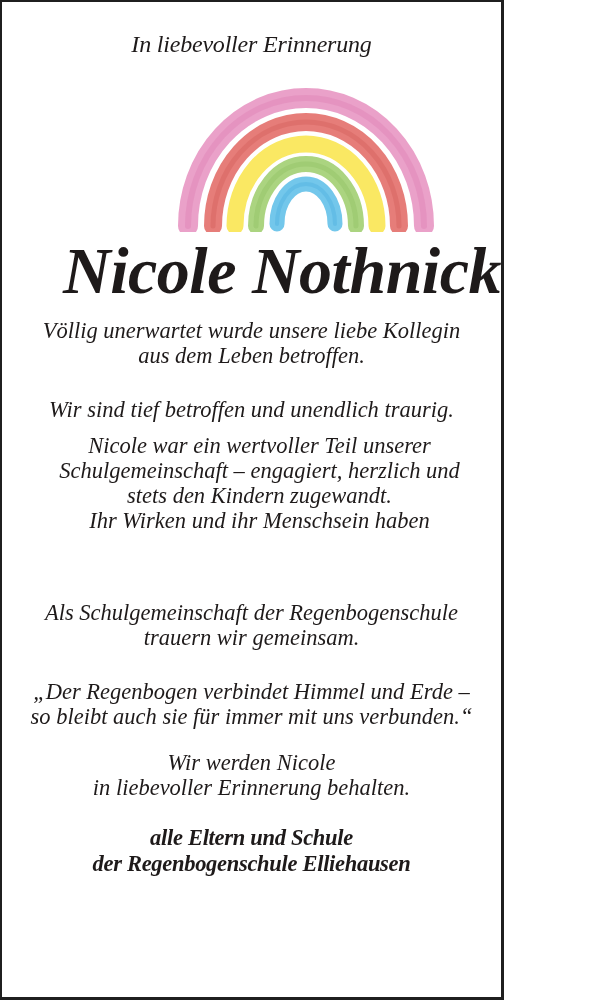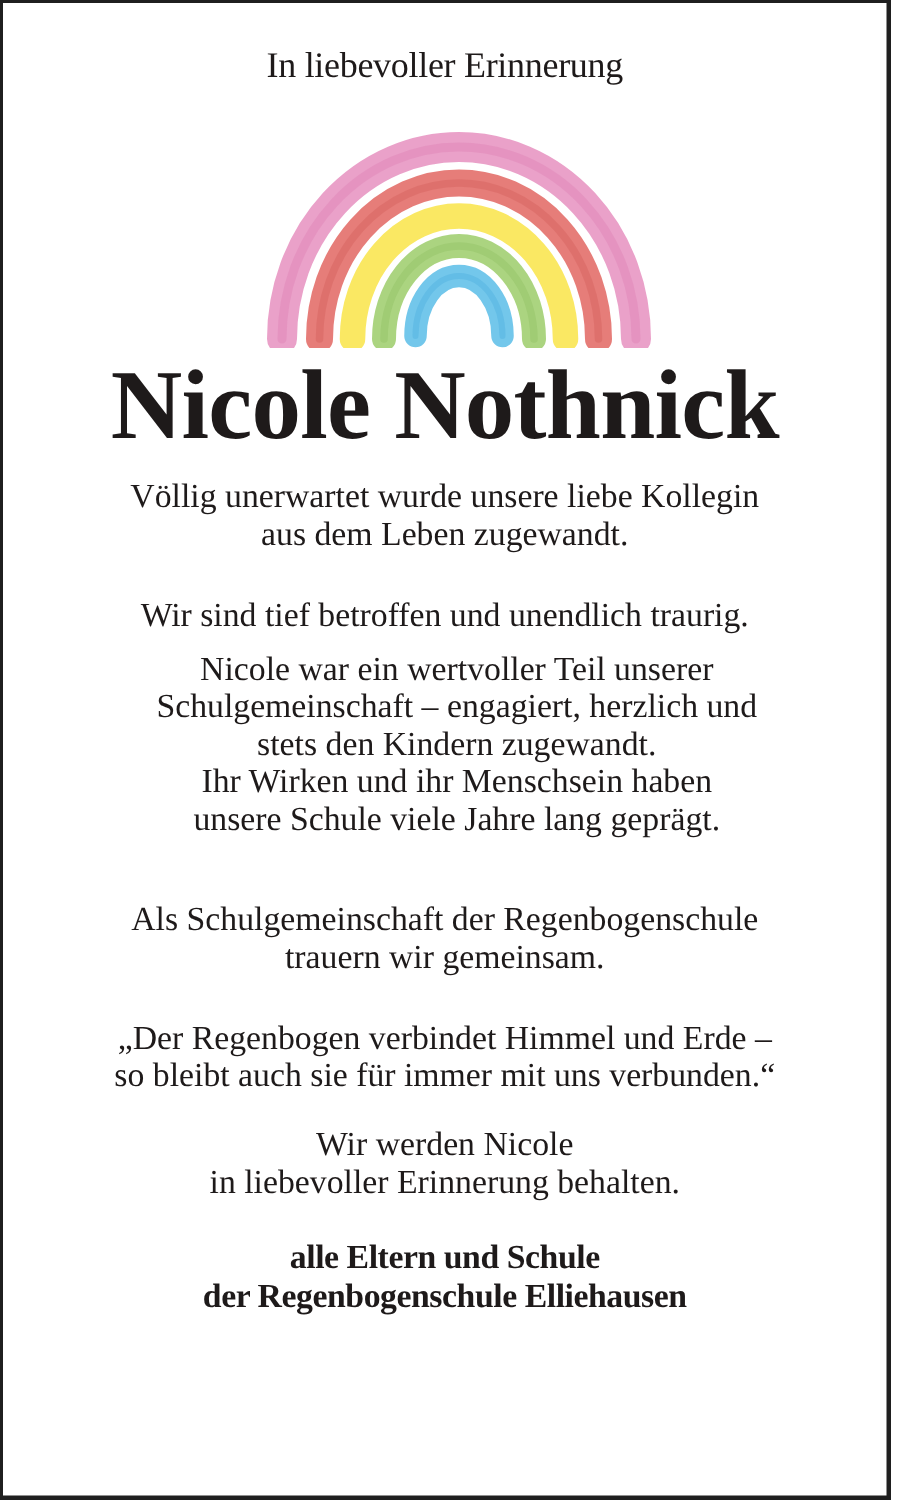--- a/index.html
+++ b/index.html
@@ -8,30 +8,31 @@
       background: #ffffff;
     }
     body {
       width: 613px;
       height: 1000px;
       overflow: hidden;
     }
     .notice {
       position: relative;
       box-sizing: border-box;
-      width: 594px;
+      width: 504px;
       height: 1000px;
       border-top: 2px solid #1f1f1f;
       border-left: 2px solid #1f1f1f;
       border-right: 3px solid #1f1f1f;
       border-bottom: 3px solid #1f1f1f;
       background: #ffffff;
       font-family: "Liberation Serif", "DejaVu Serif", serif;
       color: #1e1a1a;
       text-align: center;
+      font-style: italic;
     }
     .header-line {
       position: absolute;
       left: 0; right: 0;
       top: 27px;
       font-size: 24px;
       line-height: 30px;
       letter-spacing: -0.2px;
     }
     .rainbow {
@@ -42,20 +43,21 @@
       height: 156px;
     }
     .name {
       position: absolute;
       left: 0; right: 0;
       top: 229px;
       font-size: 66px;
       font-weight: bold;
       line-height: 80px;
       letter-spacing: -0.5px;
+      text-align: right;
     }
     .body-text {
       position: absolute;
       left: 0; right: 0;
       font-size: 22.5px;
       line-height: 25px;
     }
     .body-text .line { display: block; }
     .p1 { top: 316px; }
     .p2 { top: 395px; }
@@ -97,33 +99,32 @@
 
       <path d="M 105 148 A 29 40 0 0 1 163 148" stroke="#5bbde8" stroke-width="15" opacity="0.85"></path>
       <path d="M 105 148 A 29 40 0 0 1 163 148" stroke="#3ea6dc" stroke-width="4" opacity="0.3"></path>
     </g>
   </svg>
 
   <div class="name">Nicole Nothnick</div>
 
   <div class="body-text p1">
     <span class="line">Völlig unerwartet wurde unsere liebe Kollegin</span>
-    <span class="line">aus dem Leben zugewandt.</span>
+    <span class="line">aus dem Leben betroffen.</span>
   </div>
 
   <div class="body-text p2">
     <span class="line">Wir sind tief betroffen und unendlich traurig.</span>
   </div>
 
   <div class="body-text p3">
     <span class="line">Nicole war ein wertvoller Teil unserer</span>
     <span class="line">Schulgemeinschaft – engagiert, herzlich und</span>
     <span class="line">stets den Kindern zugewandt.</span>
     <span class="line">Ihr Wirken und ihr Menschsein haben</span>
-    <span class="line">unsere Schule viele Jahre lang geprägt.</span>
   </div>
 
   <div class="body-text p4">
     <span class="line">Als Schulgemeinschaft der Regenbogenschule</span>
     <span class="line">trauern wir gemeinsam.</span>
   </div>
 
   <div class="body-text p5">
     <span class="line">„Der Regenbogen verbindet Himmel und Erde –</span>
     <span class="line">so bleibt auch sie für immer mit uns verbunden.“</span>

